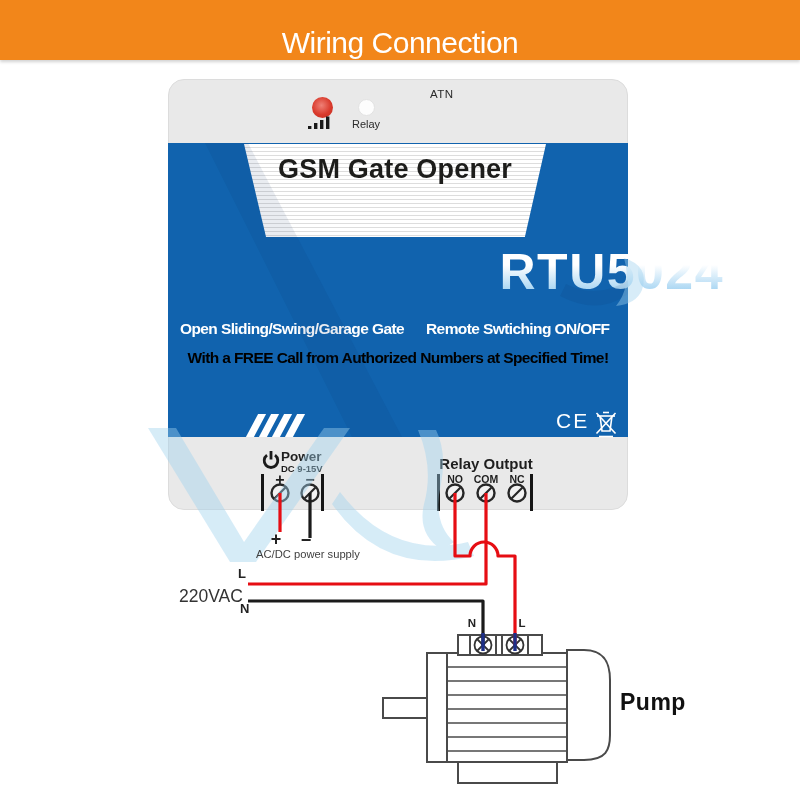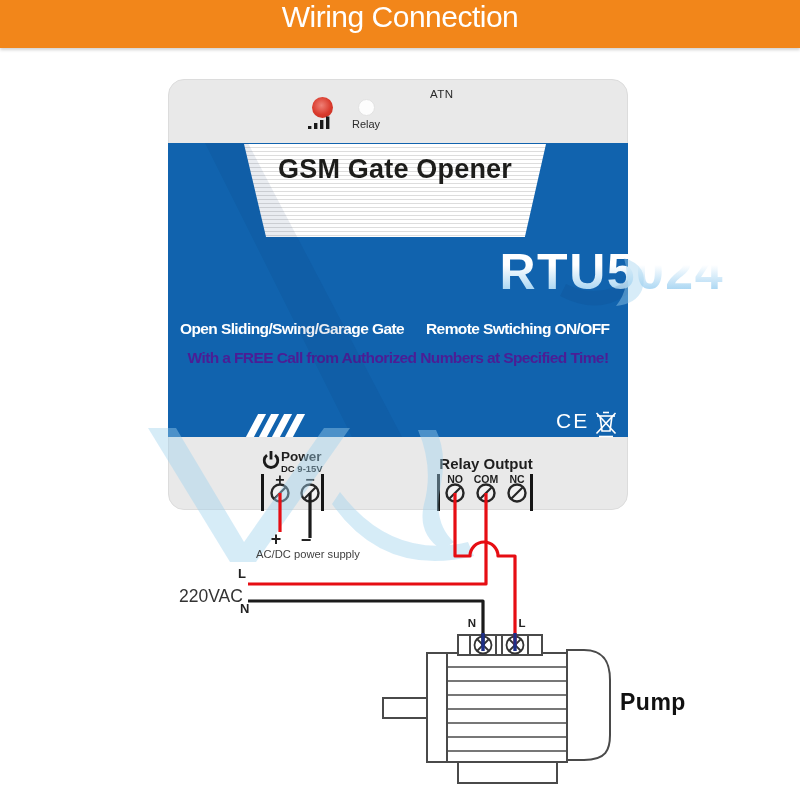--- a/index.html
+++ b/index.html
@@ -1,41 +1,41 @@
 <!DOCTYPE html>
 <html><head>
 <meta charset="utf-8">
 <style>
   html,body{margin:0;padding:0;background:#ffffff;}
   #stage{position:relative;width:800px;height:800px;background:#ffffff;overflow:hidden;
          font-family:"Liberation Sans", sans-serif;}
   .abs{position:absolute;}
 
   
-  .header{left:0;top:0;width:800px;height:48px;background:#F2861A;
-          box-shadow:0 2px 3px rgba(0,0,0,0.18);display:flex;align-items:flex-start;justify-content:center;}
+  .header{left:0;top:0;width:800px;height:60px;background:#F2861A;
+          box-shadow:0 2px 3px rgba(0,0,0,0.18);display:flex;align-items:flex-end;justify-content:center;}
   .header-title{color:#fff;font-size:30px;letter-spacing:-0.5px;font-weight:400;}
 
   
   .device{left:168px;top:79px;width:460px;height:431px;background:#e9e9e9;
           border-radius:16px;border:1px solid #dcdcdc;box-sizing:border-box;}
   .blueband{left:168px;top:143px;width:460px;height:294px;background:#1163AE;}
 
   
   .trapezoid{left:244px;top:144px;width:302px;height:93px;
              background:repeating-linear-gradient(to bottom,#ffffff 0px,#ffffff 3px,#dddddd 3px,#dddddd 4px);
              clip-path:polygon(0 0,100% 0,93% 100%,7.3% 100%);}
   .banner-line{left:244px;width:302px;text-align:center;font-weight:bold;color:#1d1d1b;font-size:27px;letter-spacing:0.2px;}
 
   .model{left:168px;top:243px;width:556px;text-align:right;font-weight:bold;font-size:50px;letter-spacing:1.5px;
          background:linear-gradient(to bottom,#ffffff 38%,#8ec9ef 95%);
          -webkit-background-clip:text;background-clip:text;color:transparent;}
   .tagline1{left:168px;top:320px;width:460px;display:flex;justify-content:flex-start;gap:22px;
             color:#fff;font-weight:bold;font-size:15.5px;letter-spacing:-0.6px;white-space:nowrap;padding-left:12px;}
-  .tagline2{left:158px;top:349px;width:480px;text-align:center;color:#4c1d95;font-weight:bold;
+  .tagline2{left:158px;top:349px;width:480px;text-align:center;color:#000000;font-weight:bold;
             font-size:15.5px;letter-spacing:-0.6px;white-space:nowrap;}
 
   
   .slashes{left:252px;top:414px;display:flex;gap:5px;}
   .slash{width:8px;height:23px;background:#fff;transform:skewX(-28deg);}
 
   .ce{left:556px;top:409px;color:#fff;font-size:21px;font-weight:400;letter-spacing:2px;}
 
   
   .led-red{left:312px;top:97px;width:21px;height:21px;border-radius:50%;

